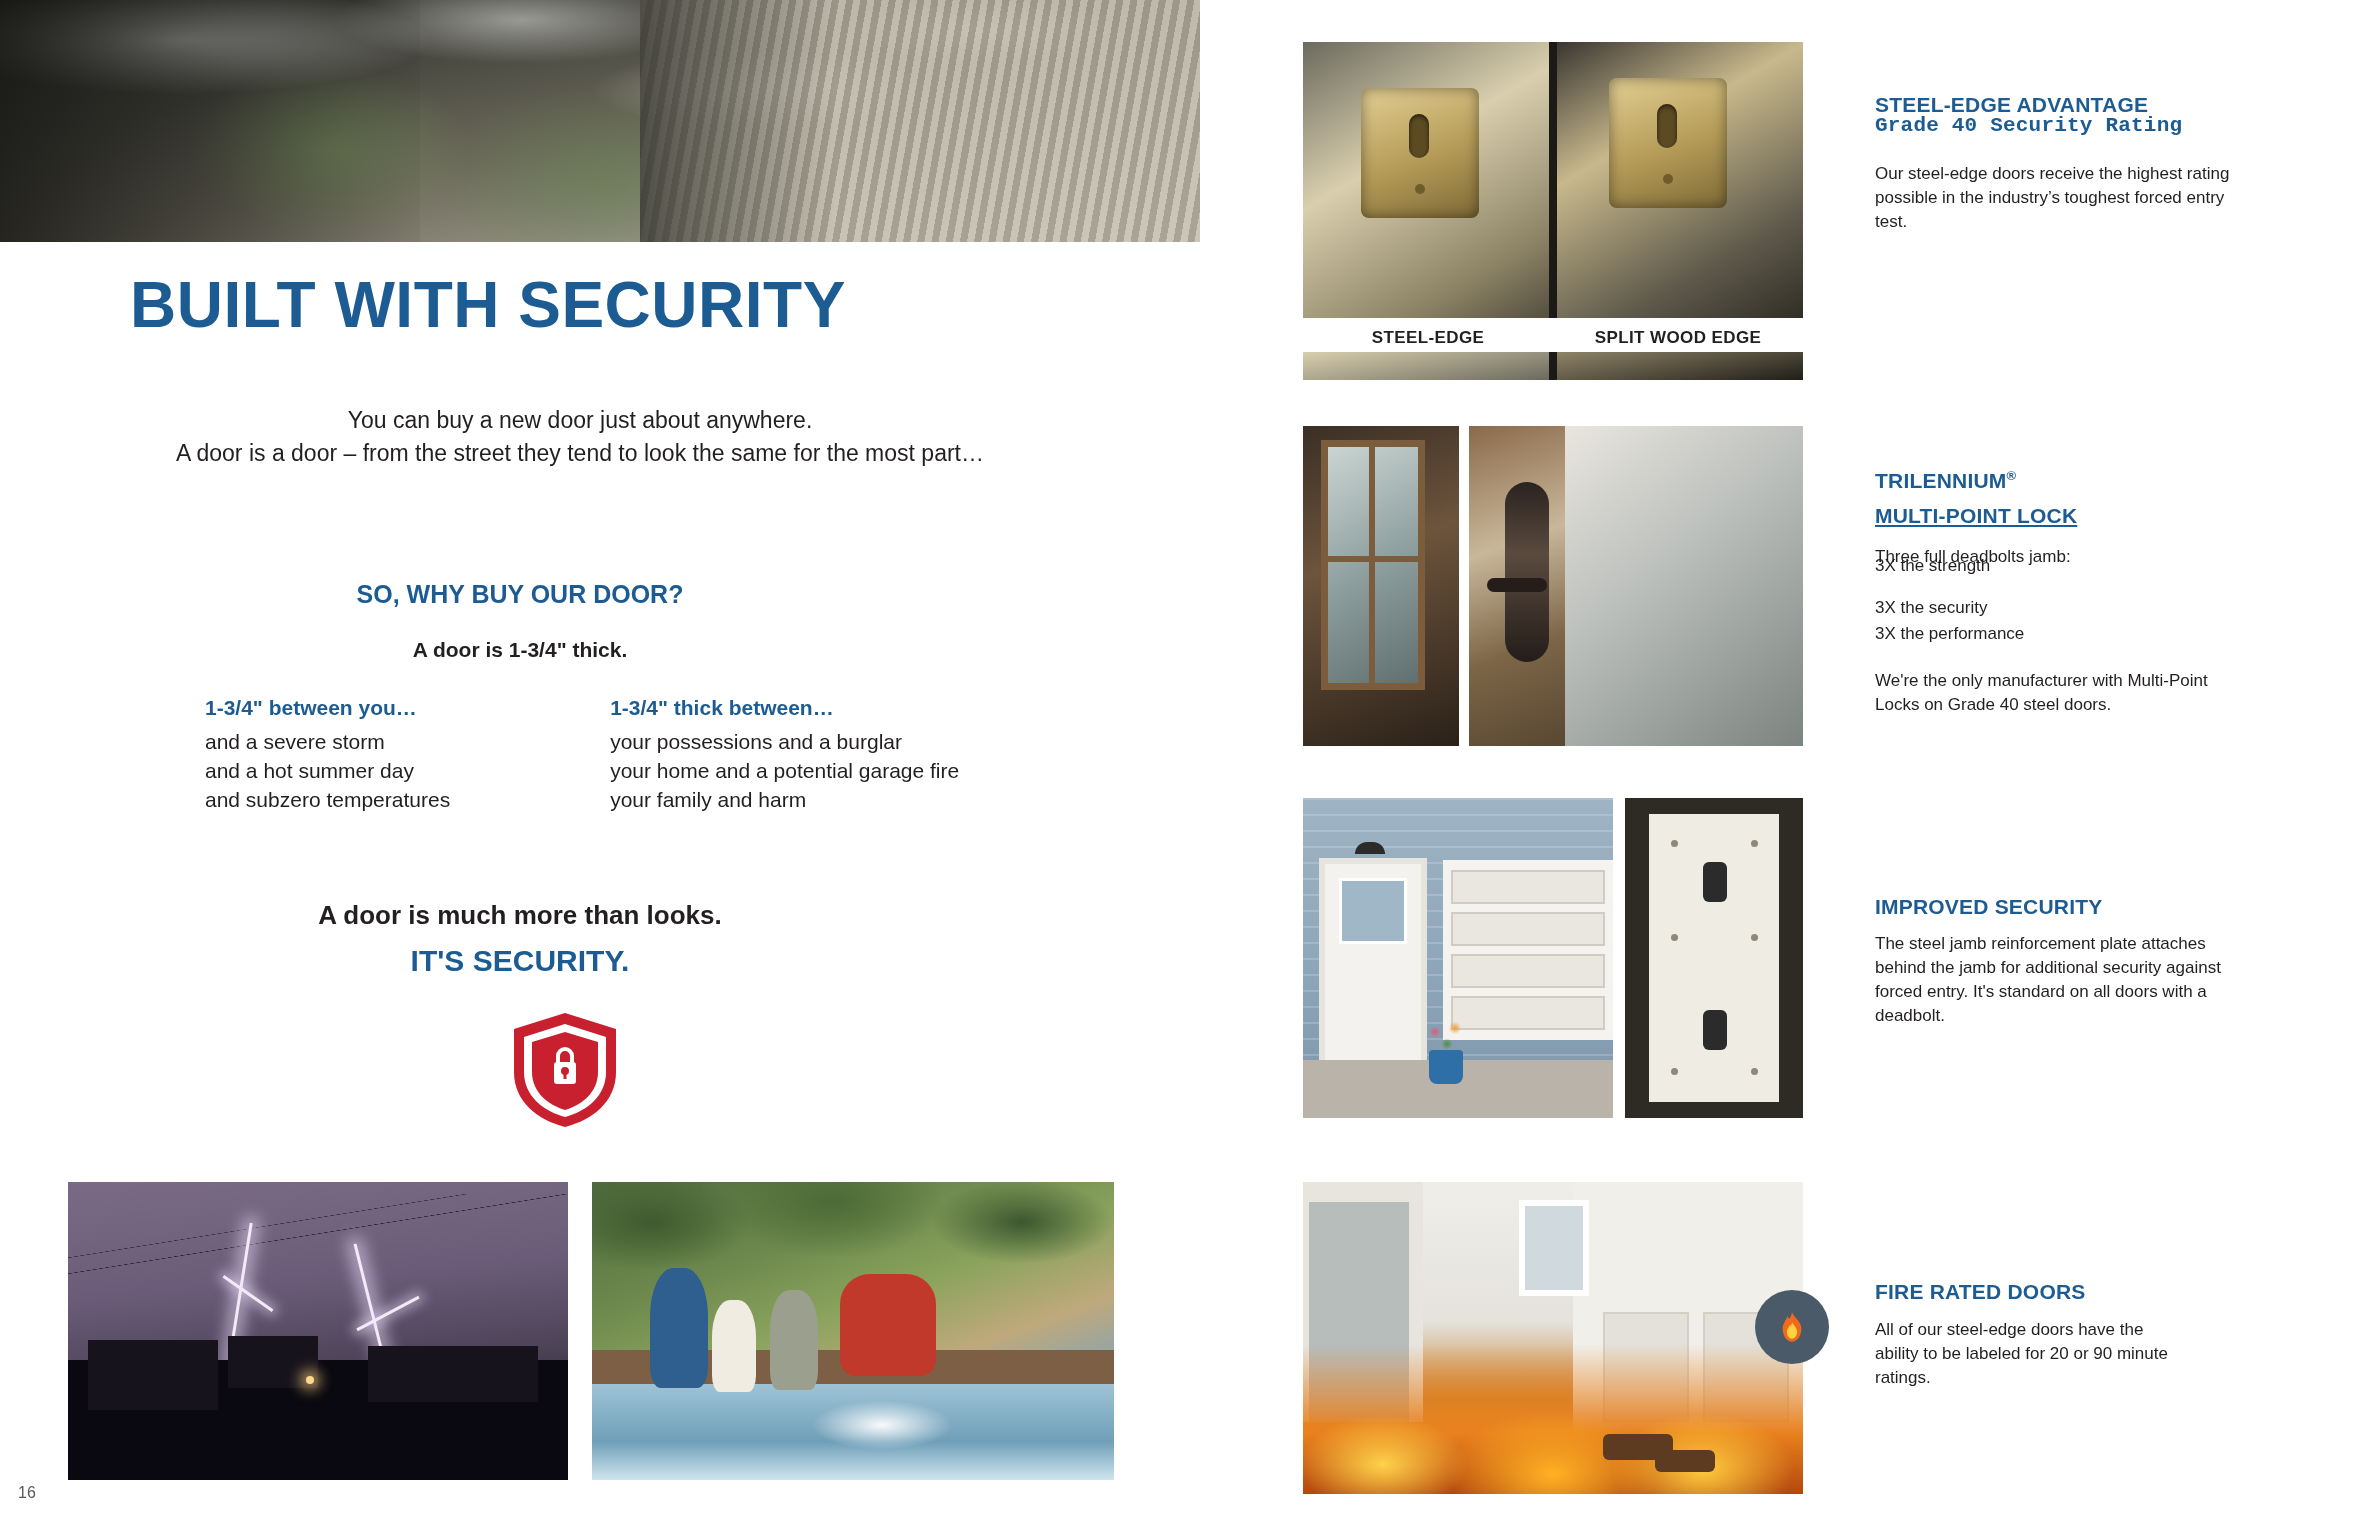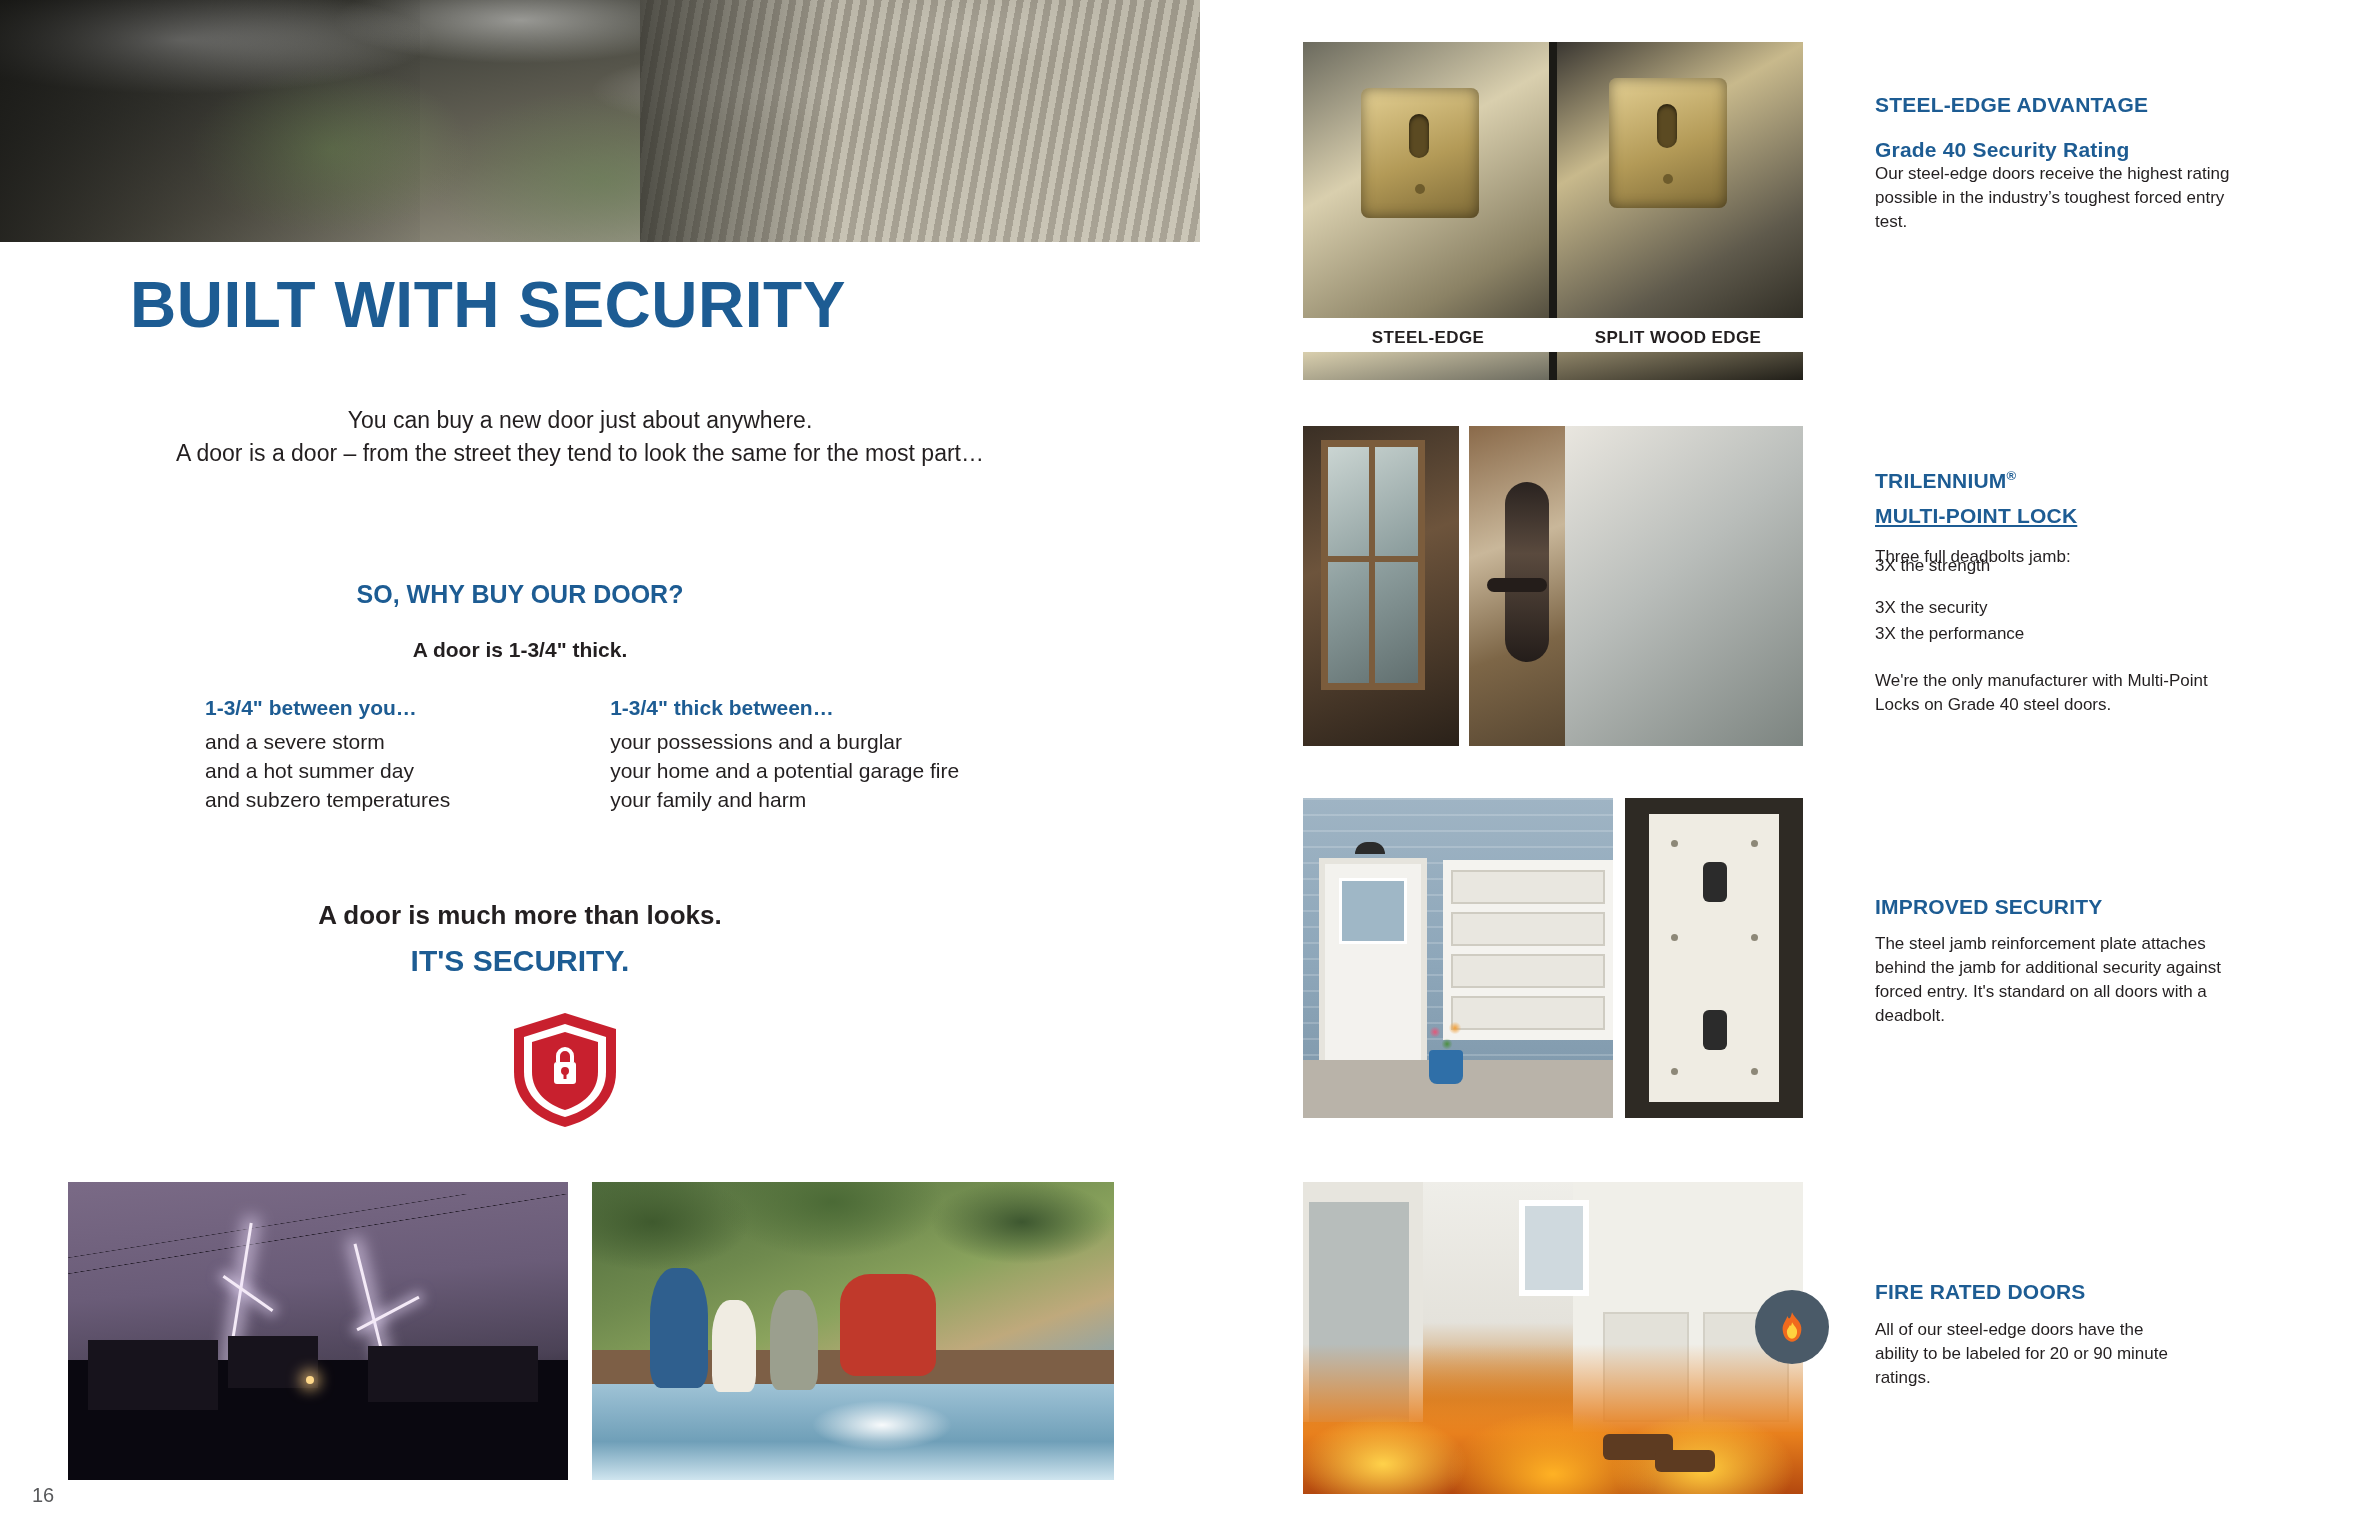--- a/index.html
+++ b/index.html
@@ -107,21 +107,21 @@
                 radial-gradient(ellipse 160px 80px at 240px 20px, #4b6a36, rgba(0,0,0,0) 70%),
                 radial-gradient(ellipse 130px 60px at 430px 40px, #3d5730, rgba(0,0,0,0) 70%);
   }
   .family-img .deck { position:absolute; left:0; top:168px; width:100%; height:48px; background:#7d5f46; }
   .family-img .water { position:absolute; left:0; bottom:0; width:100%; height:96px;
     background: linear-gradient(to bottom, #9fc3d6, #6f9fb8 60%, #cfe5ef 100%); }
   .family-img .splash { position:absolute; left:190px; bottom:20px; width:200px; height:70px;
     background: radial-gradient(ellipse 100px 35px at 100px 35px, rgba(255,255,255,.95), rgba(255,255,255,0) 70%); }
   .person { position:absolute; border-radius: 40% 40% 18% 18%; }
 
-  .page-num { position: absolute; left: 32px; top: 1484px; font-size: 20px; color: #58595b; }
+  .page-num { position: absolute; left: 18px; top: 1484px; font-size: 16px; color: #58595b; }
 
   .edge-block { position:absolute; left:1303px; top:42px; width:500px; height:338px; background:#1b1a16; }
   .edge-half { position:absolute; top:0; width:246px; height:338px; overflow:hidden; }
   .edge-half.left { left:0; background: linear-gradient(150deg,#6b6a5e 0%,#d9cfae 35%,#8b8265 70%,#2a2823 100%); }
   .edge-half.right { left:254px; background: linear-gradient(150deg,#3a3732 0%,#c8b98c 30%,#5f5a4c 65%,#15140f 100%); }
   .deadbolt { position:absolute; left:58px; top:46px; width:118px; height:130px; border-radius:8px;
     background: linear-gradient(160deg,#e3cf93,#b39a57 55%,#7e6a36); box-shadow: inset 0 0 14px rgba(0,0,0,.45); }
   .deadbolt .kh { position:absolute; left:48px; top:26px; width:20px; height:44px; border-radius:10px;
     background: #5b4a22; box-shadow: inset 0 2px 4px rgba(0,0,0,.6); }
   .deadbolt .scr { position:absolute; left:54px; top:96px; width:10px; height:10px; border-radius:50%; background:#6e5c2c; }
@@ -283,21 +283,21 @@
   <div class="edge-labels">
     <div class="edge-label">STEEL-EDGE</div>
     <div class="edge-label">SPLIT WOOD EDGE</div>
   </div>
   <div class="edge-strip">
     <div class="l"></div>
     <div class="r"></div>
   </div>
 
   <div class="r-head" style="left:1875px; top:93px;">STEEL-EDGE ADVANTAGE</div>
-  <div class="r-head" style="left:1875px; top:138px;">Grade 40 Security Rating</div>
+  <div class="r-head" style="left:1875px; top:114px;font-family:Liberation Mono, monospace;">Grade 40 Security Rating</div>
   <div class="r-body" style="left:1875px; top:162px; width:378px;">Our steel-edge doors receive the highest rating possible in the industry’s toughest forced entry test.</div>
 
   <div class="lock-block">
     <div class="lock-left">
       <div class="glass"></div>
       <div class="mull-v"></div>
       <div class="mull-h"></div>
     </div>
     <div class="lock-right">
       <div class="door-glass"></div>

